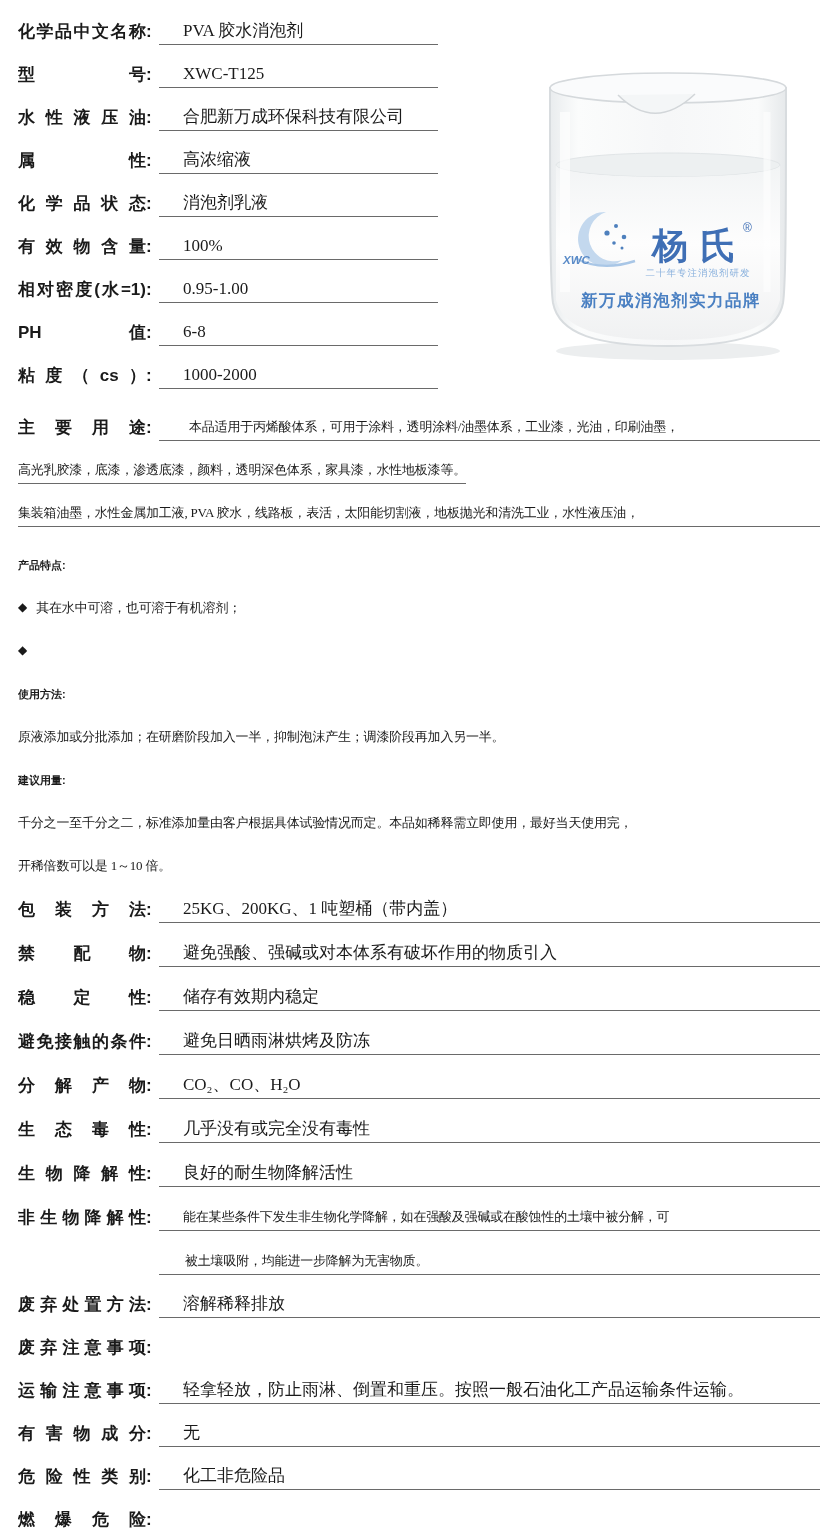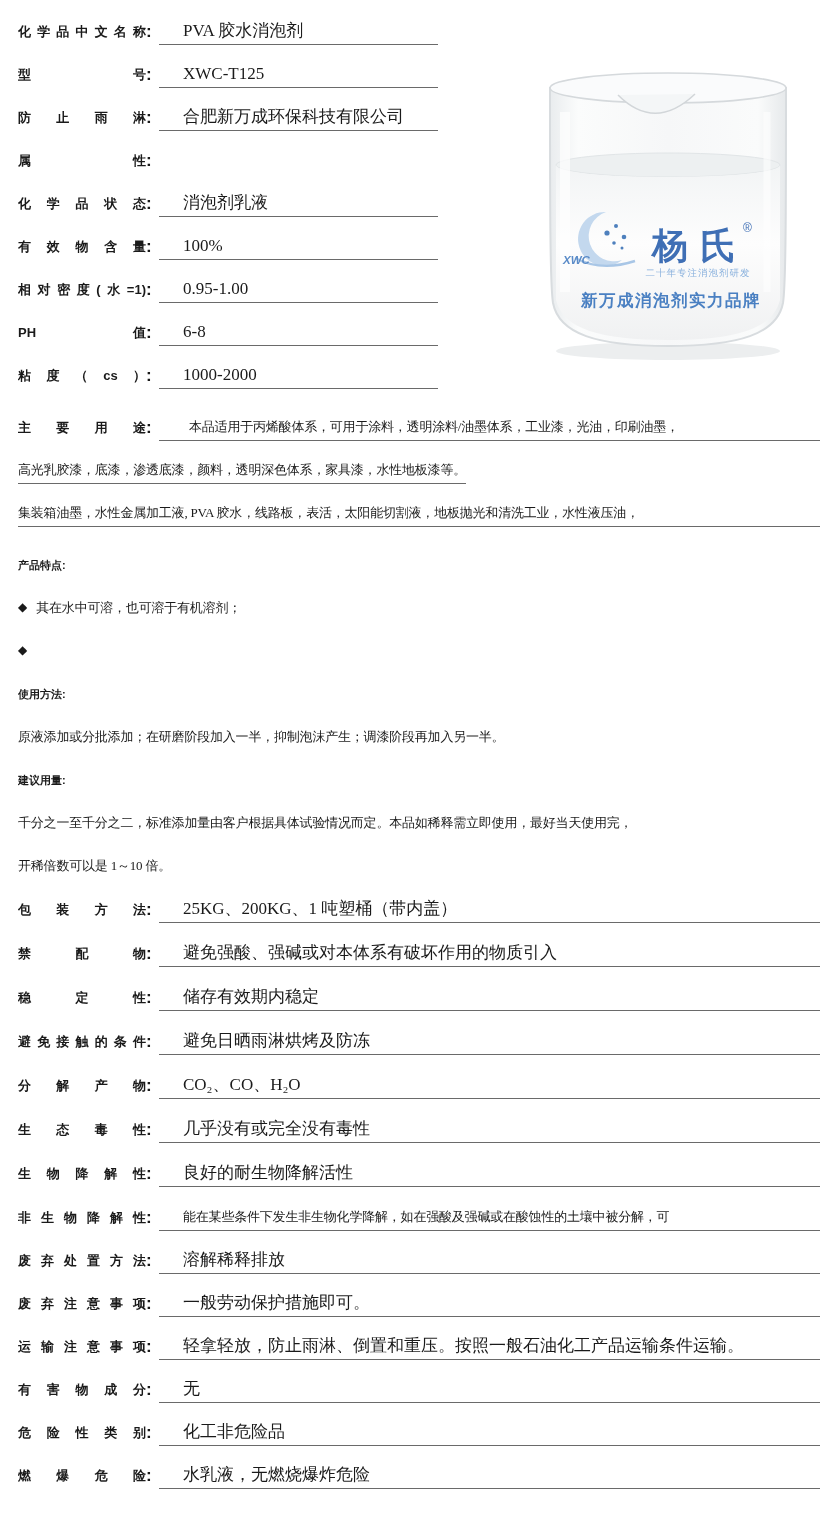--- a/index.html
+++ b/index.html
@@ -5,21 +5,21 @@
   html,body{margin:0;padding:0;background:#ffffff;}
   body{width:830px;height:1536px;overflow:hidden;color:#1a1a1a;
        font-family:"Liberation Serif","DejaVu Serif",serif;}
   .page{box-sizing:border-box;width:830px;padding:2px 10px 0 18px;}
 
   
   .frow{display:flex;align-items:flex-end;height:43px;overflow:hidden;}
   .frow.h44{height:44px;}
   .flabel{flex:0 0 128px;width:128px;
           font-family:"Liberation Sans","DejaVu Sans",sans-serif;
-          font-weight:bold;font-size:13px;line-height:26px;
+          font-weight:bold;font-size:17px;line-height:26px;
           text-align:justify;text-align-last:justify;text-justify:inter-character;
           white-space:normal;}
   .colon{flex:0 0 13px;font-family:"Liberation Sans","DejaVu Sans",sans-serif;
          font-weight:bold;font-size:17px;line-height:26px;}
   .fvalue{flex:1;border-bottom:1px solid #6a6a6a;font-size:17px;line-height:27px;
           padding-left:24px;white-space:nowrap;overflow:hidden;}
 
   .top-section{position:relative;min-height:388px;}
   .top-fields{width:420px;}
 
@@ -53,28 +53,29 @@
           <span class="fvalue">PVA 胶水消泡剂</span>
         </div>
 
         <div class="frow">
           <span class="flabel">型号</span>
           <span class="colon">:</span>
           <span class="fvalue">XWC-T125</span>
         </div>
 
         <div class="frow">
-          <span class="flabel">防止雨淋</span>
+          <span class="flabel">水性液压油</span>
           <span class="colon">:</span>
           <span class="fvalue">合肥新万成环保科技有限公司</span>
         </div>
 
         <div class="frow">
           <span class="flabel">属性</span>
           <span class="colon">:</span>
+          <span class="fvalue">高浓缩液</span>
         </div>
 
         <div class="frow">
           <span class="flabel">化学品状态</span>
           <span class="colon">:</span>
           <span class="fvalue">消泡剂乳液</span>
         </div>
 
         <div class="frow">
           <span class="flabel">有效物含量</span>
@@ -229,34 +230,36 @@
         <span class="fvalue">良好的耐生物降解活性</span>
       </div>
     </div>
 
   <div>
     <div class="frow h44">
       <span class="flabel">非生物降解性</span>
         <span class="colon">:</span>
       <span class="fvalue ptext">能在某些条件下发生非生物化学降解，如在强酸及强碱或在酸蚀性的土壤中被分解，可</span>
     </div>
+    <div class="para-row h44 indent-cont" style="height:44px">
+      <span class="uline full ptext pad26">被土壤吸附，均能进一步降解为无害物质。</span>
+    </div>
   </div>
 
   <div>
 
       <div class="frow">
         <span class="flabel">废弃处置方法</span>
         <span class="colon">:</span>
         <span class="fvalue">溶解稀释排放</span>
       </div>
 
       <div class="frow">
         <span class="flabel">废弃注意事项</span>
         <span class="colon">:</span>
-        <span class="fvalue">一般劳动保护措施即可。</span>
       </div>
 
       <div class="frow">
         <span class="flabel">运输注意事项</span>
         <span class="colon">:</span>
         <span class="fvalue">轻拿轻放，防止雨淋、倒置和重压。按照一般石油化工产品运输条件运输。</span>
       </div>
 
       <div class="frow">
         <span class="flabel">有害物成分</span>
@@ -266,17 +269,16 @@
 
       <div class="frow">
         <span class="flabel">危险性类别</span>
         <span class="colon">:</span>
         <span class="fvalue">化工非危险品</span>
       </div>
 
       <div class="frow">
         <span class="flabel">燃爆危险</span>
         <span class="colon">:</span>
-        <span class="fvalue">水乳液，无燃烧爆炸危险</span>
       </div>
     </div>
 
 </div>
 
 </body></html>

